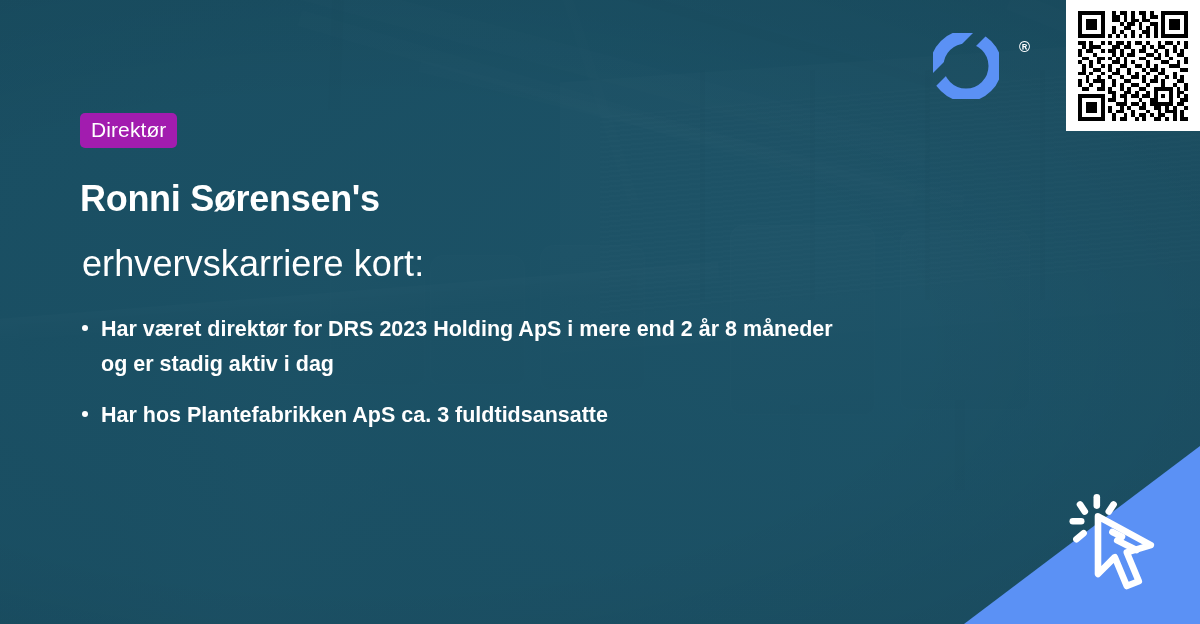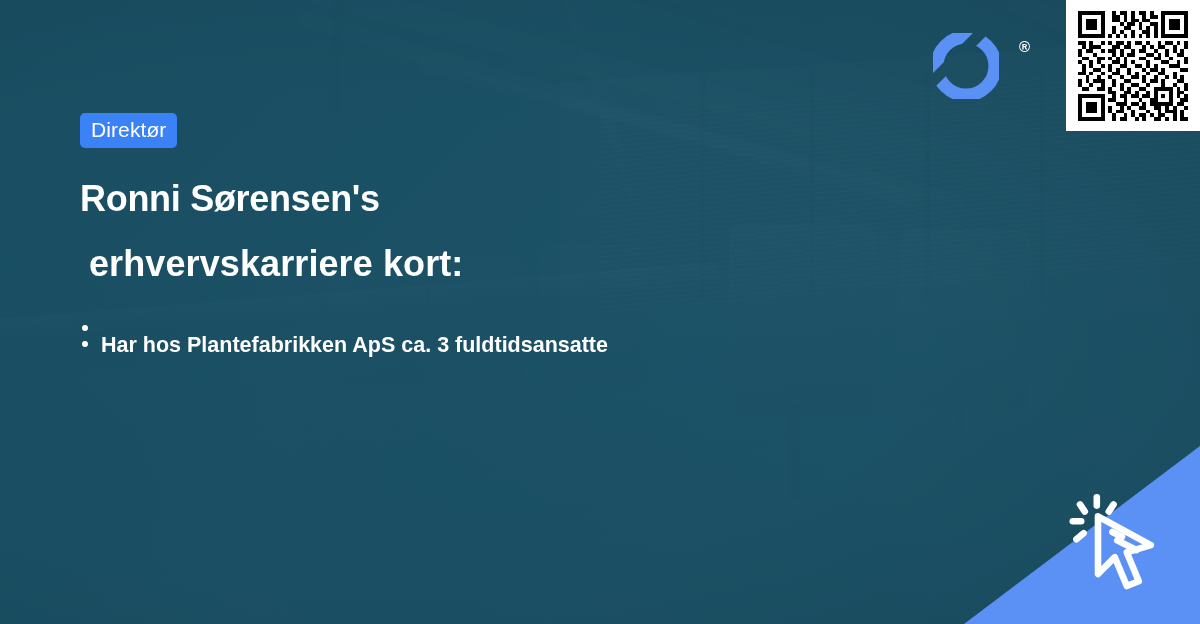--- a/index.html
+++ b/index.html
@@ -126,46 +126,46 @@
     left: 80px;
     top: 0;
     width: 960px;
     height: 624px;
   }
   .badge {
     position: absolute;
     left: 0;
     top: 113px;
     display: inline-block;
-    background: #3b82f6;
+    background: #a21caf;
     color: #ffffff;
     font-size: 21px;
     line-height: 1;
     padding: 6px 11px 8px 11px;
     border-radius: 5px;
     letter-spacing: 0.1px;
   }
   .title {
     position: absolute;
     left: 0;
     top: 155px;
     color: #ffffff;
     font-size: 36px;
     font-weight: 700;
     letter-spacing: -0.3px;
     line-height: 1.1;
     white-space: nowrap;
   }
   .subtitle {
     position: absolute;
-    left: 9px;
+    left: 2px;
     top: 212px;
     color: #ffffff;
     font-size: 36px;
-    font-weight: 700;
+    font-weight: 400;
     letter-spacing: 0.1px;
     line-height: 1.2;
     white-space: nowrap;
     text-align: right;
   }
 
   .facts {
     position: absolute;
     left: 0;
     top: 312px;
@@ -306,20 +306,21 @@
 
     <span class="badge">Direktør</span>
 
     <h1 class="title">Ronni Sørensen's</h1>
 
     <h2 class="subtitle">erhvervskarriere kort:</h2>
 
     <ul class="facts">
       <li class="fact">
         <span class="dot"></span>
+        <span>Har været direktør for DRS 2023 Holding ApS i mere end 2 år 8 måneder og er stadig aktiv i dag</span>
       </li>
       <li class="fact">
         <span class="dot"></span>
         <span>Har hos Plantefabrikken ApS ca. 3 fuldtidsansatte</span>
       </li>
     </ul>
   </div>
 
   <div class="logo">
     <svg class="logo-mark" viewBox="0 0 66 66">

